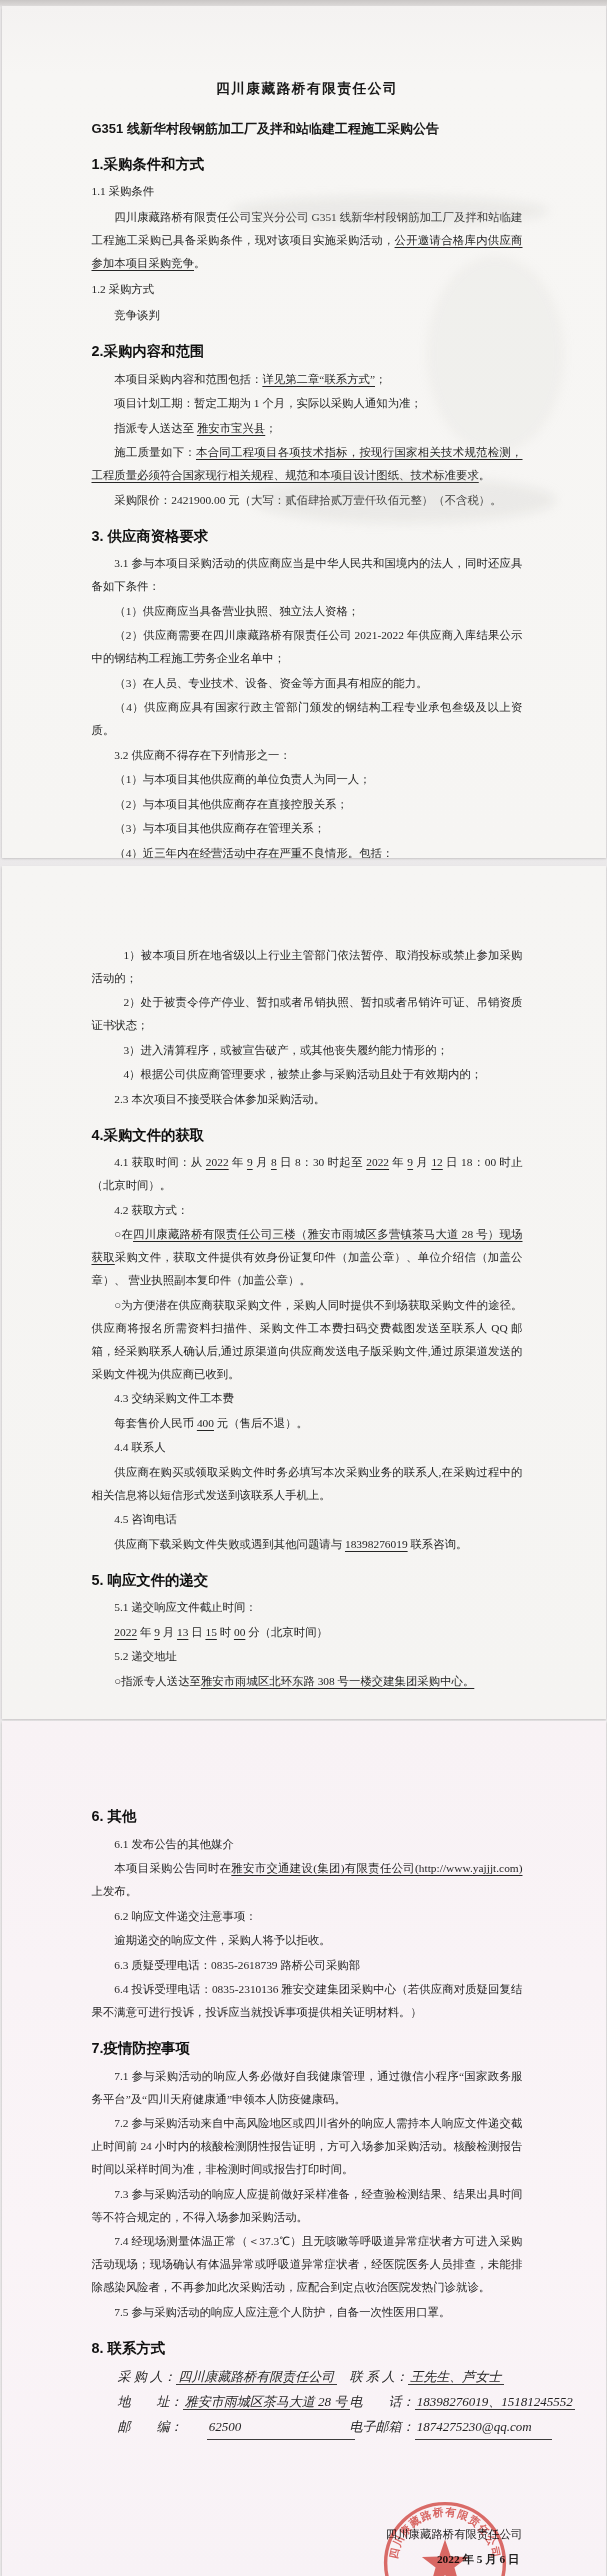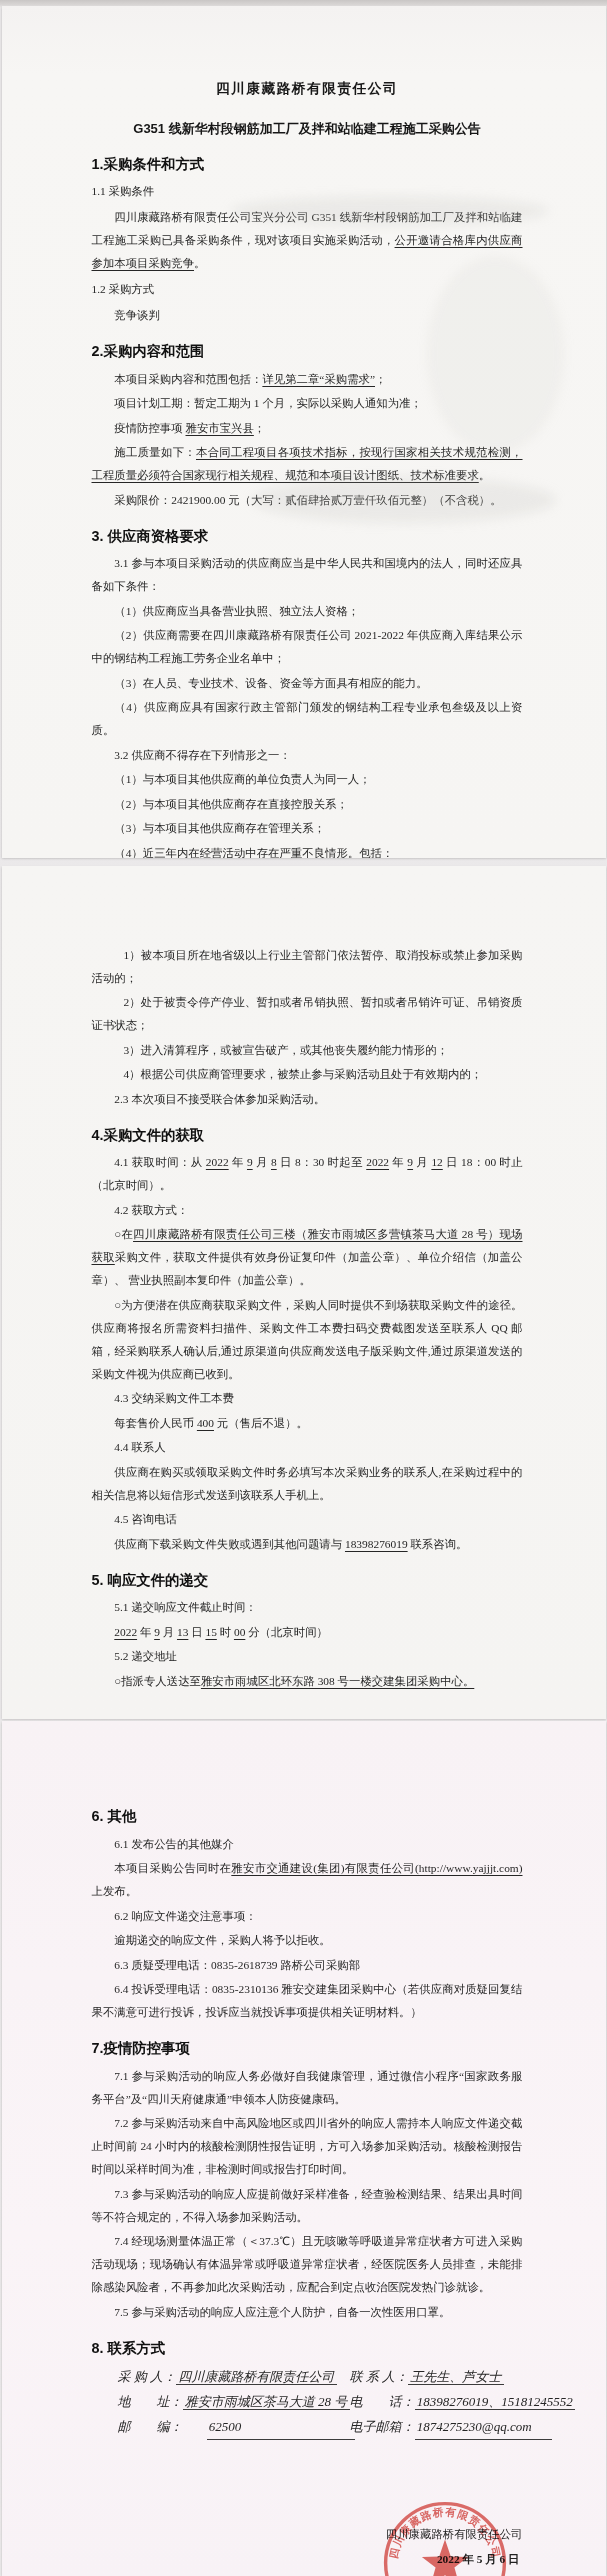--- a/index.html
+++ b/index.html
@@ -11,21 +11,21 @@
   .page-1{top:6px;height:852px;background:linear-gradient(180deg,#f4f2f1 0,#f7f6f4 8%,#f6f5f3 100%);}
   .page-2{top:866px;height:853px;background:linear-gradient(180deg,#f6f5f3 0,#f5f4f2 100%);}
   .page-3{top:1721px;height:855px;background:linear-gradient(180deg,#f8f2f5 0,#faf4f7 60%,#f8f2f6 100%);}
   .content{padding:12px 83px 0 90px;color:#262626;}
   .page-1 .content{padding-top:71px;}
   .page-2 .content{padding-top:76px;}
   .page-3 .content{padding-top:71px;}
   .blk{font:11.4px/23px "Liberation Serif",serif;text-align:justify;margin:1.5px 0;}
   .doc-title{font:bold 13.7px/23px "Liberation Sans",sans-serif;color:#171717;text-align:center;
              letter-spacing:1.5px;text-indent:0;margin:0 0 3px;}
-  .doc-subtitle{font:bold 13px/23px "Liberation Sans",sans-serif;color:#171717;text-align:center;
+  .doc-subtitle{font:bold 13px/23px "Liberation Sans",sans-serif;color:#171717;text-align:left;
                 text-indent:0;margin:16.7px 0 0;}
   .h1{font:bold 14.4px/24px "Liberation Sans",sans-serif;color:#111;text-align:left;
       text-indent:0;margin:12px 0 4.6px;}
   .page-1 .h1:first-of-type{margin-top:26px;}
   .h2{text-indent:0;margin:3px 0;}
   .para{text-indent:2em;}
   .item{text-indent:2.8em;}
   u{text-decoration:underline;text-underline-offset:3px;}
   
   .contact{margin-top:4.6px;}
@@ -60,23 +60,23 @@
     <div class="smudge sm3"></div>
     <div class="content">
         <div class="blk doc-title"><span>四川康藏路桥有限责任公司</span></div>
         <div class="blk doc-subtitle"><span>G351 线新华村段钢筋加工厂及拌和站临建工程施工采购公告</span></div>
         <div class="blk h1"><span>1.采购条件和方式</span></div>
         <div class="blk h2"><span>1.1 采购条件</span></div>
         <div class="blk para"><span>四川康藏路桥有限责任公司宝兴分公司 G351 线新华村段钢筋加工厂及拌和站临建工程施工采购已具备采购条件，现对该项目实施采购活动，</span><u>公开邀请合格库内供应商参加本项目采购竞争</u><span>。</span></div>
         <div class="blk h2"><span>1.2 采购方式</span></div>
         <div class="blk para"><span>竞争谈判</span></div>
         <div class="blk h1"><span>2.采购内容和范围</span></div>
-        <div class="blk para"><span>本项目采购内容和范围包括：</span><u>详见第二章“采购需求”</u><span>；</span></div>
+        <div class="blk para"><span>本项目采购内容和范围包括：</span><u>详见第二章“联系方式”</u><span>；</span></div>
         <div class="blk para"><span>项目计划工期：暂定工期为 1 个月，实际以采购人通知为准；</span></div>
-        <div class="blk para"><span>疫情防控事项 </span><u>雅安市宝兴县</u><span>；</span></div>
+        <div class="blk para"><span>指派专人送达至 </span><u>雅安市宝兴县</u><span>；</span></div>
         <div class="blk para"><span>施工质量如下：</span><u>本合同工程项目各项技术指标，按现行国家相关技术规范检测，工程质量必须符合国家现行相关规程、规范和本项目设计图纸、技术标准要求</u><span>。</span></div>
         <div class="blk para"><span>采购限价：2421900.00 元（大写：贰佰肆拾贰万壹仟玖佰元整）（不含税）。</span></div>
         <div class="blk h1"><span>3. 供应商资格要求</span></div>
         <div class="blk para"><span>3.1 参与本项目采购活动的供应商应当是中华人民共和国境内的法人，同时还应具备如下条件：</span></div>
         <div class="blk para"><span>（1）供应商应当具备营业执照、独立法人资格；</span></div>
         <div class="blk para"><span>（2）供应商需要在四川康藏路桥有限责任公司 2021-2022 年供应商入库结果公示中的钢结构工程施工劳务企业名单中；</span></div>
         <div class="blk para"><span>（3）在人员、专业技术、设备、资金等方面具有相应的能力。</span></div>
         <div class="blk para"><span>（4）供应商应具有国家行政主管部门颁发的钢结构工程专业承包叁级及以上资质。</span></div>
         <div class="blk para"><span>3.2 供应商不得存在下列情形之一：</span></div>
         <div class="blk para"><span>（1）与本项目其他供应商的单位负责人为同一人；</span></div>

